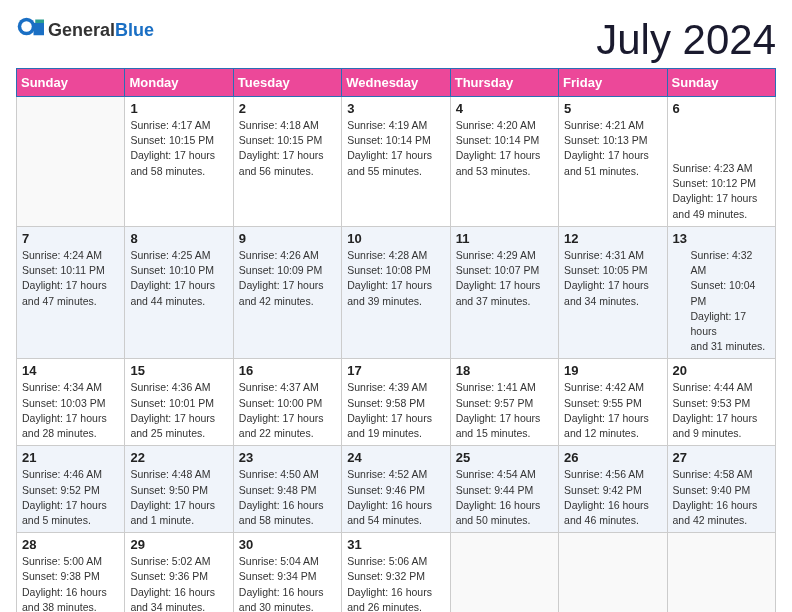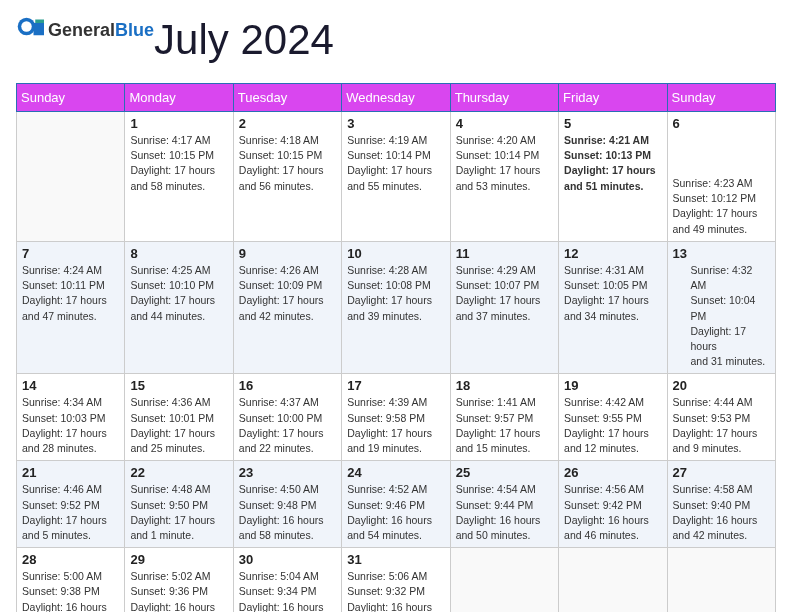--- a/index.html
+++ b/index.html
@@ -5,45 +5,45 @@
     * { box-sizing: border-box; margin: 0; padding: 0; }
     body {
       font-family: Arial, sans-serif;
       background: #fff;
       width: 792px;
       min-height: 612px;
       padding: 16px;
     }
     .header {
       display: flex;
-      justify-content: flex-start;
+      justify-content: space-between;
       align-items: flex-start;
-      margin-bottom: 19px;
+      margin-bottom: 4px;
     }
     .logo {
       display: flex;
       align-items: center;
       gap: 4px;
     }
     .logo-text-general { font-size: 18px; font-weight: bold; color: #333; }
     .logo-text-blue { font-size: 18px; font-weight: bold; color: #1a6fc4; }
     .logo-icon {
       width: 28px;
       height: 28px;
     }
     .title-block { text-align: right; }
     .month-title { font-size: 42px; color: #1a1a2e; font-weight: 300; }
     .subtitle { font-size: 16px; color: #444; }
     .calendar { width: 100%; border-collapse: collapse; }
     .calendar th {
-      background: #d946ef;
+      background: #ec4899;
       color: #fff;
       padding: 6px 4px;
       font-size: 13px;
-      font-weight: normal;
+      font-weight: bold;
       border: 1px solid #2a6db5;
       text-align: left;
     }
     .calendar td {
       border: 1px solid #ccc;
       vertical-align: top;
       padding: 4px 5px;
       width: 107px;
       min-height: 80px;
       font-size: 11px;
@@ -113,21 +113,21 @@
         </td>
         <td>
           <div class="day-number">4</div>
           <div class="day-info" style="white-space: pre-line;">Sunrise: 4:20 AM
 Sunset: 10:14 PM
 Daylight: 17 hours
 and 53 minutes.</div>
         </td>
         <td>
           <div class="day-number">5</div>
-          <div class="day-info" style="white-space: pre-line; font-weight: bold;">Sunrise: 4:21 AM
+          <div class="day-info" style="white-space: pre-line;">Sunrise: 4:21 AM
 Sunset: 10:13 PM
 Daylight: 17 hours
 and 51 minutes.</div>
         </td>
         <td>
           <div class="day-number">6</div>
           <div class="day-info" style="white-space: pre-line; margin-top: 45px;">Sunrise: 4:23 AM
 Sunset: 10:12 PM
 Daylight: 17 hours
 and 49 minutes.</div>

